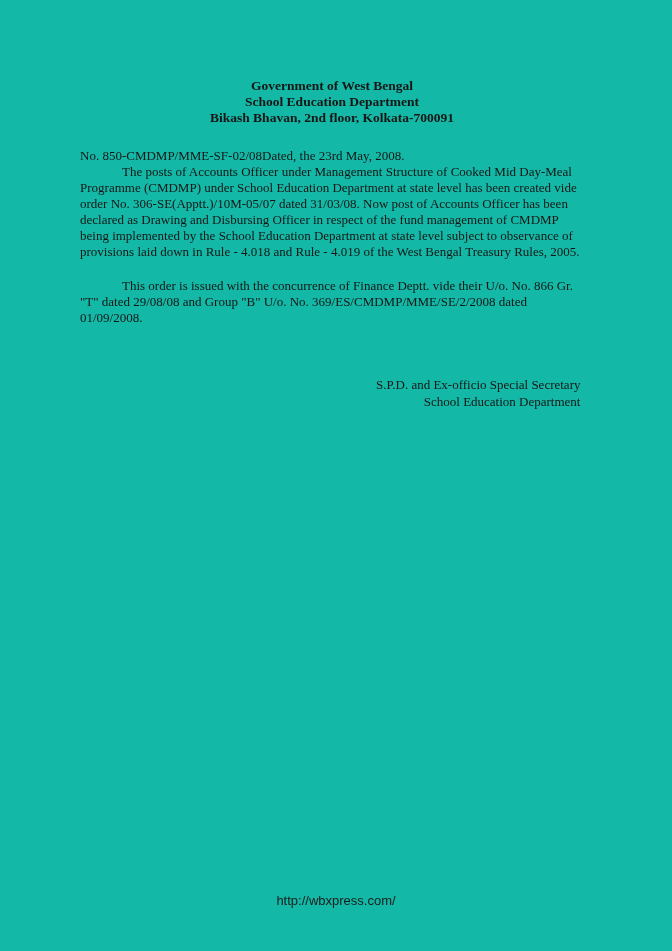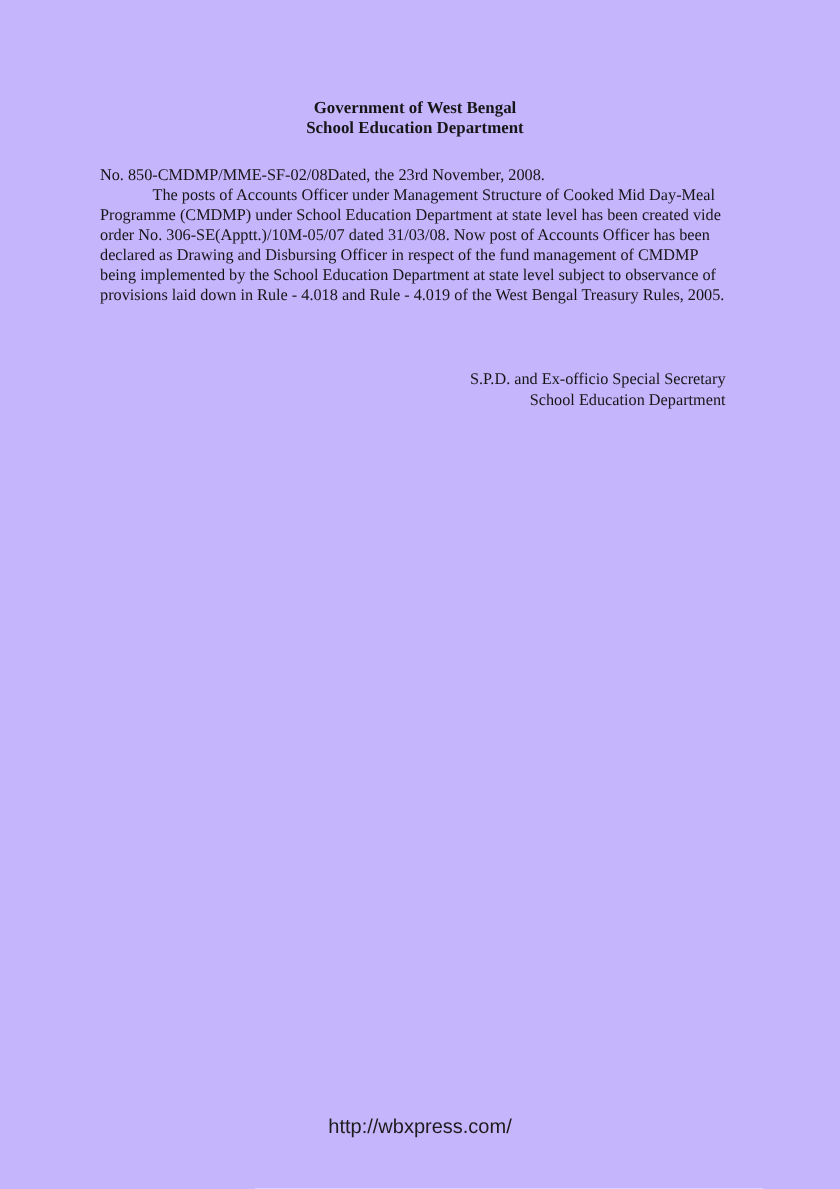--- a/index.html
+++ b/index.html
@@ -4,21 +4,21 @@
 <style>
   html, body {
     margin: 0;
     padding: 0;
     background: #ffffff;
   }
   .page {
     position: relative;
     width: 672px;
     height: 951px;
-    background: #c4b5fd;
+    background: #14b8a6;
     box-sizing: border-box;
     padding: 78px 88px 0 80px;
     font-family: "Liberation Serif", serif;
     font-size: 13px;
     color: #161616;
     overflow: hidden;
   }
   .header-block {
     text-align: center;
     font-weight: bold;
@@ -63,42 +63,44 @@
     line-height: 17px;
     white-space: nowrap;
   }
   .footer {
     position: absolute;
     left: 0;
     right: 0;
     top: 893px;
     text-align: center;
     font-family: "Liberation Sans", sans-serif;
-    font-size: 16px;
+    font-size: 13px;
     color: #1c1c1c;
   }
 </style>
 </head>
 <body>
 
 <div class="page">
 
   <div class="header-block">
     <div>Government of West Bengal</div>
     <div>School Education Department</div>
+    <div>Bikash Bhavan, 2nd floor, Kolkata-700091</div>
   </div>
 
   <div class="ref-row">
     <span>No. 850-CMDMP/MME-SF-02/08</span>
-    <span>Dated, the 23rd November, 2008.</span>
+    <span>Dated, the 23rd May, 2008.</span>
   </div>
 
 
   <p class="para para-1">The posts of Accounts Officer under Management Structure of Cooked Mid Day-Meal Programme (CMDMP) under School Education Department at state level has been created vide order No. 306-SE(Apptt.)/10M-05/07 dated 31/03/08. Now post of Accounts Officer has been declared as Drawing and Disbursing Officer in respect of the fund management of CMDMP being implemented by the School Education Department at state level subject to observance of provisions laid down in Rule - 4.018 and Rule - 4.019 of the West Bengal Treasury Rules, 2005.</p>
 
+  <p class="para para-2">This order is issued with the concurrence of Finance Deptt. vide their U/o. No. 866 Gr. "T" dated 29/08/08 and Group "B" U/o. No. 369/ES/CMDMP/MME/SE/2/2008 dated 01/09/2008.</p>
 
   <div class="sig-wrap">
     <div class="signature-block">
       <div>S.P.D. and Ex-officio Special Secretary</div>
       <div>School Education Department</div>
     </div>
   </div>
 
   <div class="footer">
     <span>http://wbxpress.com/</span>

